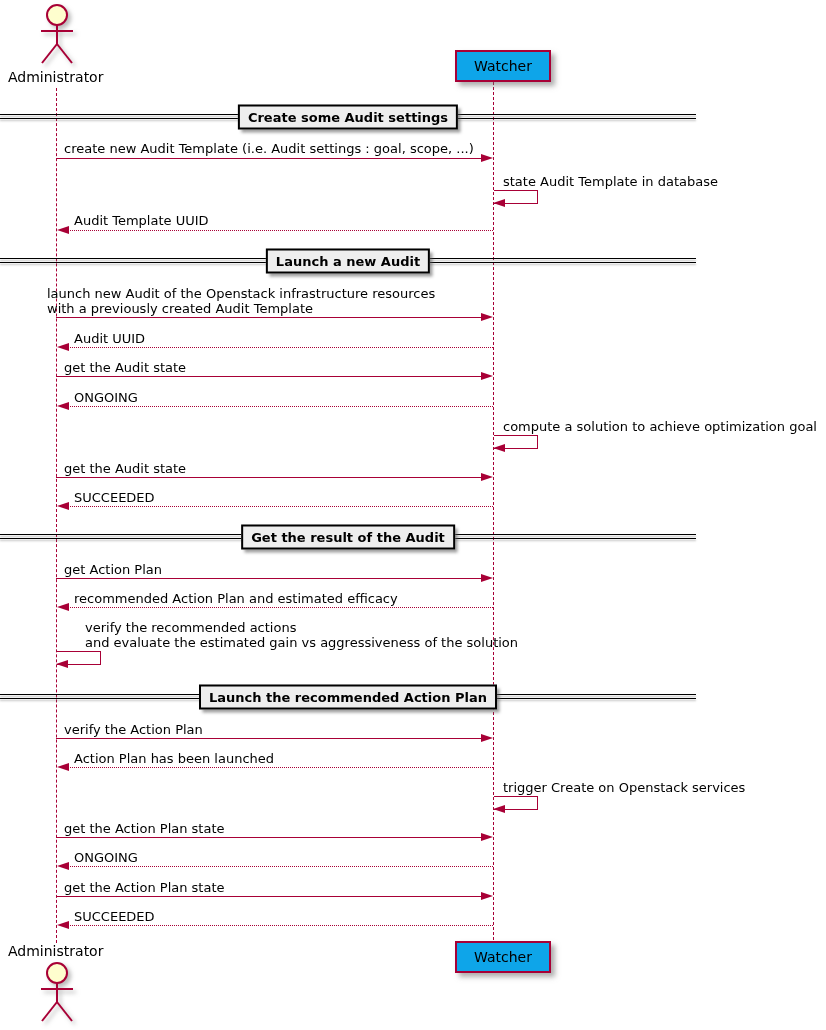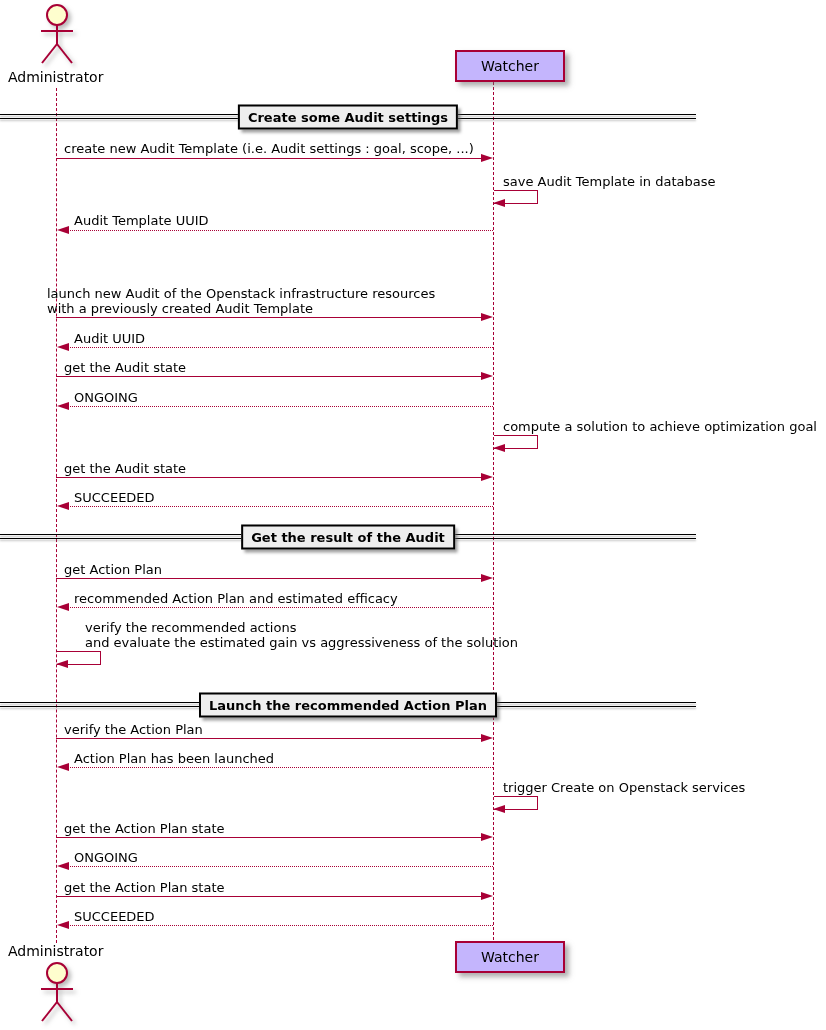--- a/index.html
+++ b/index.html
@@ -1,21 +1,21 @@
 <!DOCTYPE html>
 <html><head>
 <meta charset="utf-8">
 <style>
   html,body{margin:0;padding:0;background:#ffffff;}
   .diagram{position:relative;width:826px;height:1030px;background:#ffffff;
     font-family:"DejaVu Sans", sans-serif;color:#000;overflow:hidden;}
   .lifeline{position:absolute;width:0;border-left:1px dashed #A80036;}
-  .participant{position:absolute;background:#c4b5fd;border:2px solid #A80036;
+  .participant{position:absolute;background:#0ea5e9;border:2px solid #A80036;
     box-shadow:4px 4px 5px rgba(110,110,110,0.55);font-size:14px;line-height:14px;
-    padding:7px 24px;white-space:nowrap;}
+    padding:7px 17px;white-space:nowrap;}
   .actor-label{position:absolute;font-size:14px;white-space:nowrap;}
   .actor-svg{position:absolute;filter:drop-shadow(3px 3px 2px rgba(120,120,120,0.5));}
   .msg-label{position:absolute;font-size:13px;line-height:15px;white-space:pre-line;}
   .line{position:absolute;height:0;}
   .line.solid{border-top:1px solid #A80036;}
   .line.dotted{border-top:1px dotted #A80036;}
   .head-right{position:absolute;width:0;height:0;border-left:12px solid #A80036;
     border-top:4px solid transparent;border-bottom:4px solid transparent;}
   .head-left{position:absolute;width:0;height:0;border-right:12px solid #A80036;
     border-top:4px solid transparent;border-bottom:4px solid transparent;}
@@ -49,28 +49,33 @@
   <div class="divider" style="top:104px;">
     <div class="divider-line" style="top:10px;"></div>
     <div class="divider-line" style="top:14px;"></div>
     <div class="divider-label">Create some Audit settings</div>
   </div>
 
   <div class="msg-label" style="left:64px;top:141px;">create new Audit Template (i.e. Audit settings : goal, scope, ...)</div>
   <div class="line solid" style="left:56px;top:158px;width:425px;"></div>
   <div class="head-right" style="left:481px;top:154px;"></div>
 
-  <div class="msg-label" style="left:503px;top:174px;">save Audit Template in database</div>
+  <div class="msg-label" style="left:503px;top:174px;">state Audit Template in database</div>
   <div class="self-loop" style="left:494px;top:190px;"></div>
   <div class="head-left" style="left:493px;top:199px;"></div>
 
   <div class="msg-label" style="left:74px;top:213px;">Audit Template UUID</div>
   <div class="line dotted" style="left:68px;top:230px;width:425px;"></div>
   <div class="head-left" style="left:57px;top:226px;"></div>
 
+  <div class="divider" style="top:248px;">
+    <div class="divider-line" style="top:10px;"></div>
+    <div class="divider-line" style="top:14px;"></div>
+    <div class="divider-label">Launch a new Audit</div>
+  </div>
 
   <div class="msg-label" style="left:47px;top:286px;">launch new Audit of the Openstack infrastructure resources
 with a previously created Audit Template</div>
   <div class="line solid" style="left:56px;top:317px;width:425px;"></div>
   <div class="head-right" style="left:481px;top:313px;"></div>
 
   <div class="msg-label" style="left:74px;top:331px;">Audit UUID</div>
   <div class="line dotted" style="left:68px;top:347px;width:425px;"></div>
   <div class="head-left" style="left:57px;top:343px;"></div>
 
@@ -106,21 +111,21 @@
 
   <div class="msg-label" style="left:74px;top:591px;">recommended Action Plan and estimated efficacy</div>
   <div class="line dotted" style="left:68px;top:607px;width:425px;"></div>
   <div class="head-left" style="left:57px;top:603px;"></div>
 
   <div class="msg-label" style="left:64px;top:620px;margin-left:21px;">verify the recommended actions
 and evaluate the estimated gain vs aggressiveness of the solution</div>
   <div class="self-loop" style="left:57px;top:651px;"></div>
   <div class="head-left" style="left:56px;top:660px;"></div>
 
-  <div class="divider" style="top:684px;margin-top:8px;">
+  <div class="divider" style="top:684px;">
     <div class="divider-line" style="top:10px;"></div>
     <div class="divider-line" style="top:14px;"></div>
     <div class="divider-label">Launch the recommended Action Plan</div>
   </div>
 
   <div class="msg-label" style="left:64px;top:722px;">verify the Action Plan</div>
   <div class="line solid" style="left:56px;top:738px;width:425px;"></div>
   <div class="head-right" style="left:481px;top:734px;"></div>
 
   <div class="msg-label" style="left:74px;top:751px;">Action Plan has been launched</div>

